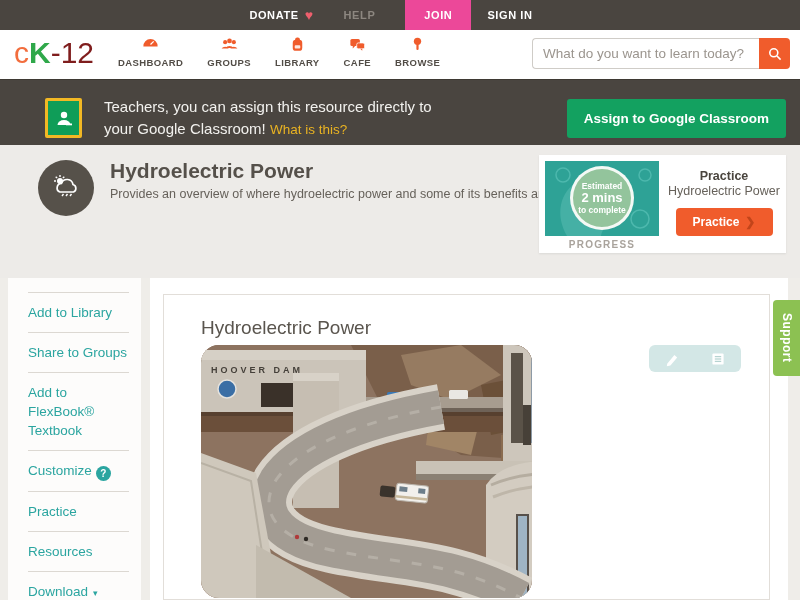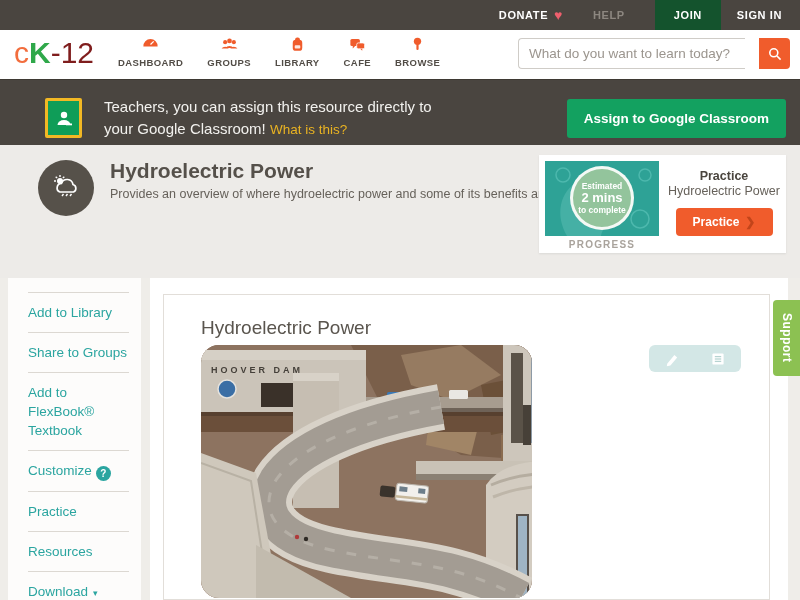--- a/index.html
+++ b/index.html
@@ -1,38 +1,38 @@
 <!DOCTYPE html>
 <html><head>
 <meta charset="utf-8">
 <style>
   * { margin:0; padding:0; box-sizing:border-box; }
   html,body { width:800px; height:600px; font-family:"Liberation Sans", sans-serif; background:#efede9; overflow:hidden; }
   .wrap { position:relative; width:800px; height:600px; overflow:hidden; }
 
   
-  .topbar { position:absolute; left:0; top:0; width:800px; height:30px; background:#4a4540; display:flex; align-items:center; justify-content:flex-end; }
+  .topbar { position:absolute; left:0; top:0; width:800px; height:30px; background:#4a4540; display:flex; align-items:center; justify-content:center; }
   .topbar .tb-item { color:#fff; font-size:11px; font-weight:bold; letter-spacing:.6px; cursor:pointer; }
   .tb-donate { display:flex; align-items:center; margin-right:30px; }
   .tb-donate .heart { color:#ee5f6d; font-size:14px; margin-left:6px; }
   .tb-help { color:#8d8780 !important; margin-right:30px; }
-  .tb-join { background:#14532d; height:30px; display:flex; align-items:center; padding:16px 19px; }
+  .tb-join { background:#ec4899; height:30px; display:flex; align-items:center; padding:16px 19px; }
   .tb-signin { margin:0 18px 0 16px; }
 
   
   .navbar { position:absolute; left:0; top:30px; width:800px; height:50px; background:#ffffff; border-bottom:1px solid #3e3933; }
   .logo { position:absolute; left:14px; top:6px; font-size:30px; font-weight:500; cursor:pointer; }
   .logo .lc { color:#f26d3d; }
   .logo .lk { color:#2fa84a; font-weight:bold; }
   .logo .l12 { color:#7f1d1d; }
   .nav-items { position:absolute; left:118px; top:5px; display:flex; }
   .nav-item { display:flex; flex-direction:column; align-items:center; margin-right:24px; cursor:pointer; }
   .nav-item svg { width:19px; height:19px; margin-bottom:3px; }
   .nav-item .nav-label { font-size:9.5px; font-weight:bold; color:#524d47; letter-spacing:.4px; }
-  .search { position:absolute; right:10px; top:8px; display:flex;gap:14px; }
+  .search { position:absolute; right:10px; top:8px; display:flex; }
   .search input { width:227px; height:31px; border:1px solid #cfccc7; border-right:none; border-radius:4px 0 0 4px; padding:0 10px; font-size:13.5px; color:#6b655e; font-family:"Liberation Sans", sans-serif; outline:none; }
   .search input::placeholder { color:#9b958e; }
   .search-btn { width:31px; height:31px; background:#f05c2c; border:none; border-radius:0 4px 4px 0; cursor:pointer; display:flex; align-items:center; justify-content:center; }
 
   
   .banner { position:absolute; left:0; top:80px; width:800px; height:76px; background:#4a4540; display:flex; align-items:center; padding:0 14px 0 45px; }
   .gc-icon { width:37px; height:40px; background:#0f9d58; border:3px solid #f2b824; border-radius:2px; margin-right:22px; display:flex; align-items:center; justify-content:center; flex-shrink:0; }
   .banner-text { font-size:15px; color:#f2f1ee; line-height:22px; }
   .banner-link { color:#e9b322; cursor:pointer; font-size:13.5px; }
   .assign-btn { margin-left:auto; background:#13a160; color:#fff; font-weight:bold; font-size:13.5px; border:none; border-radius:3px; padding:12px 17px; cursor:pointer; font-family:"Liberation Sans", sans-serif; }

